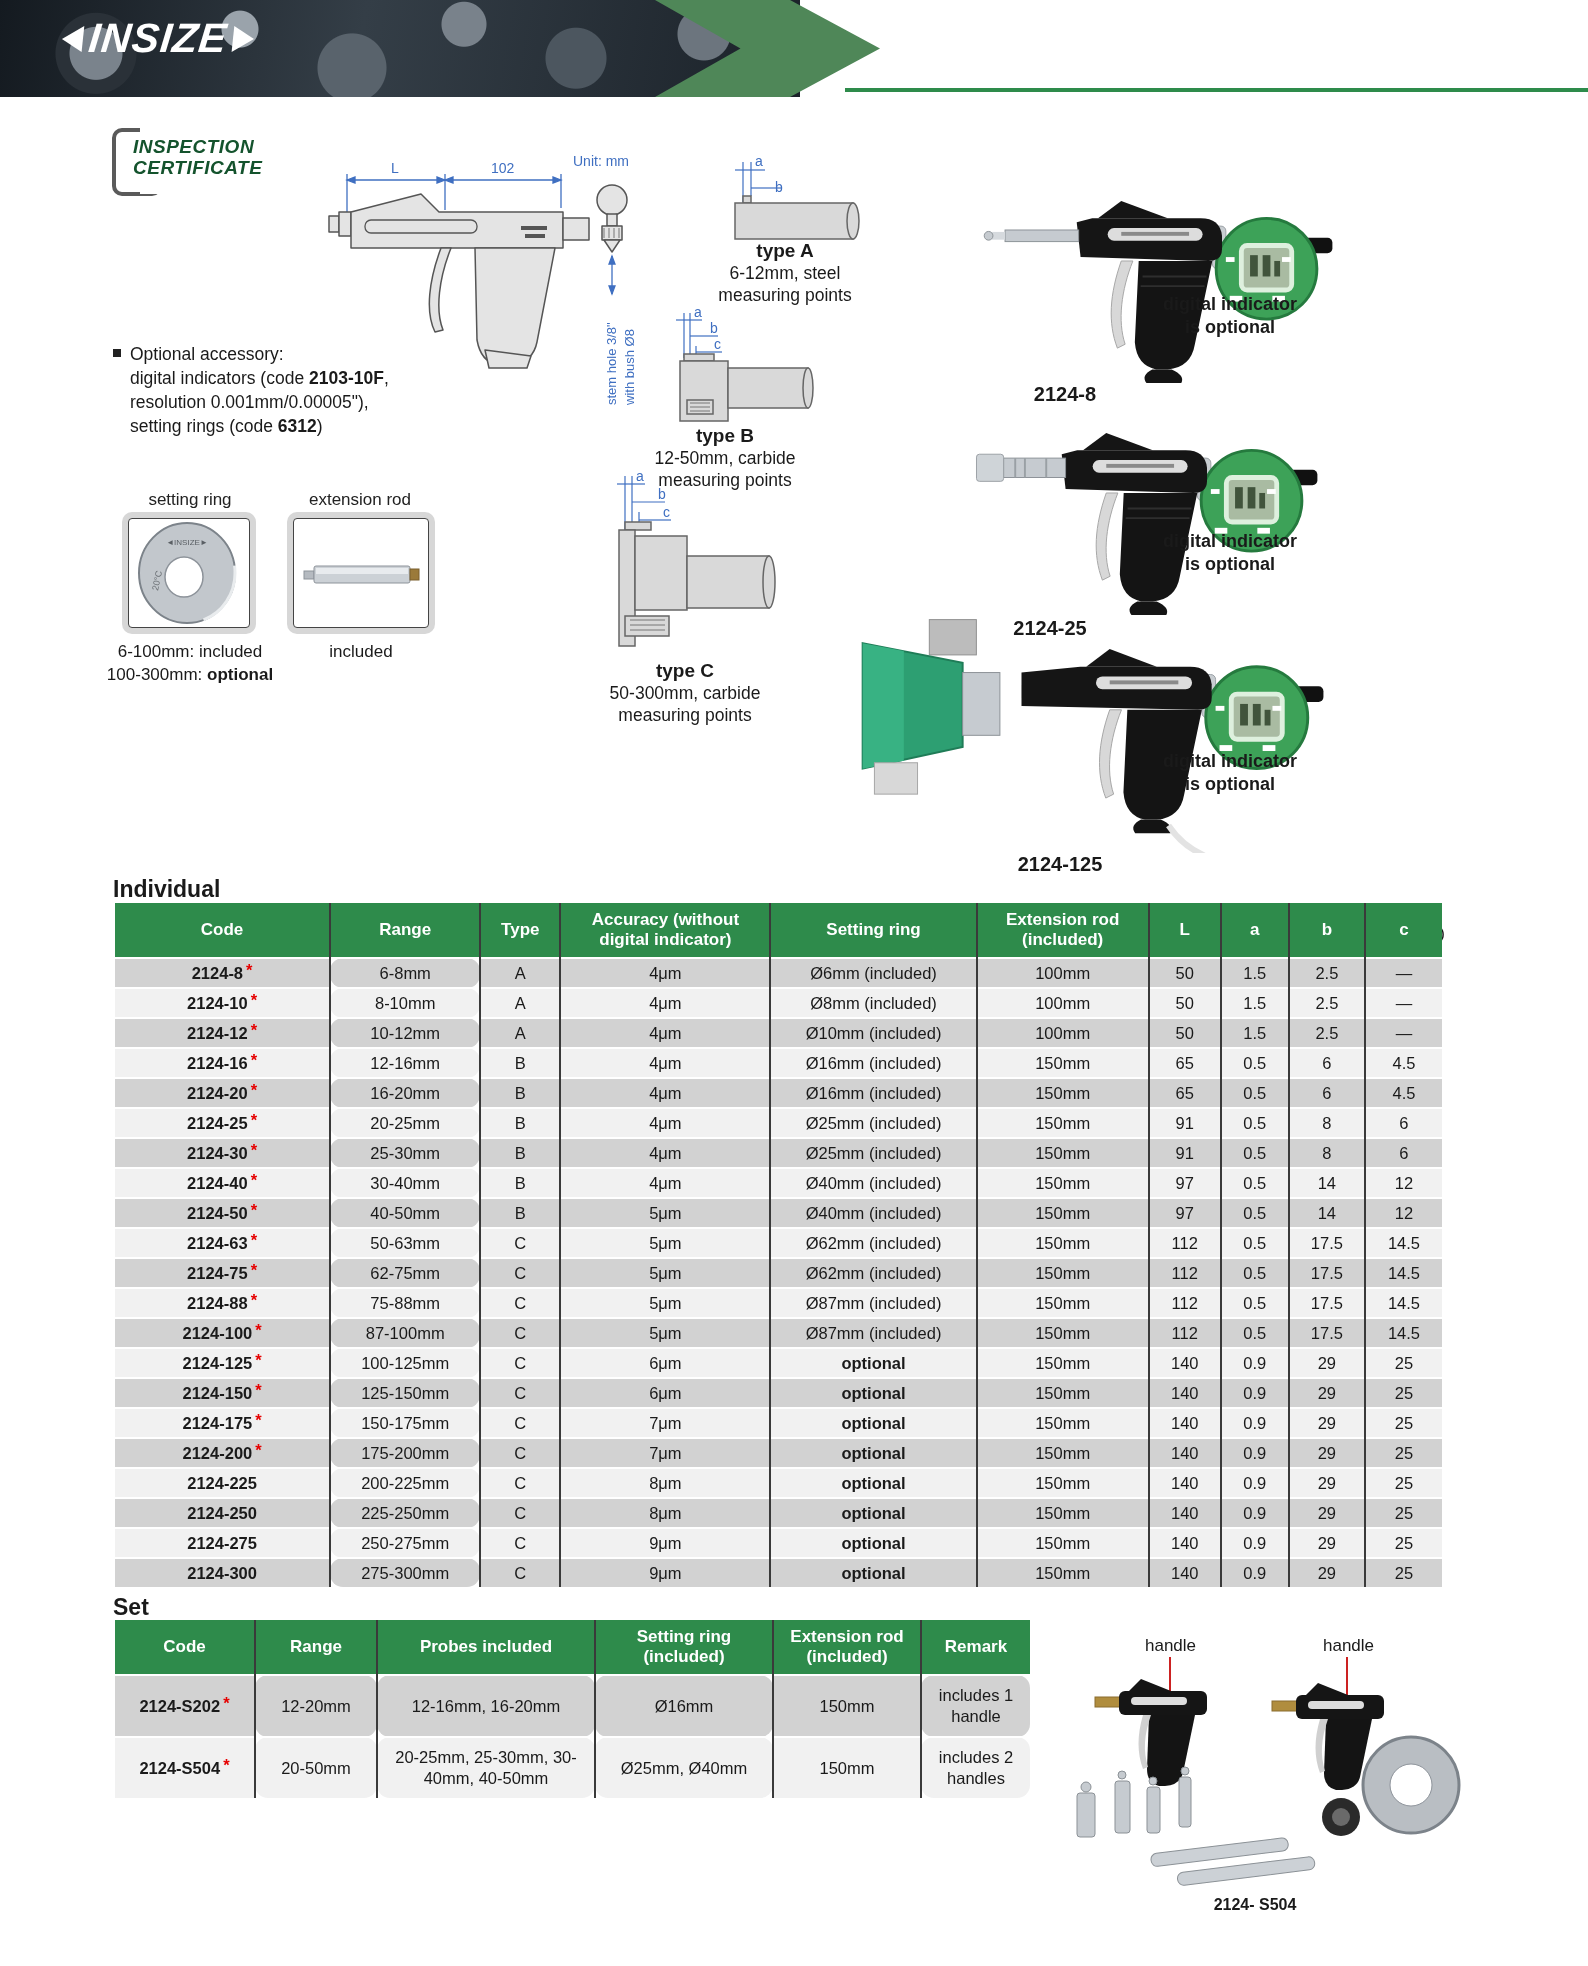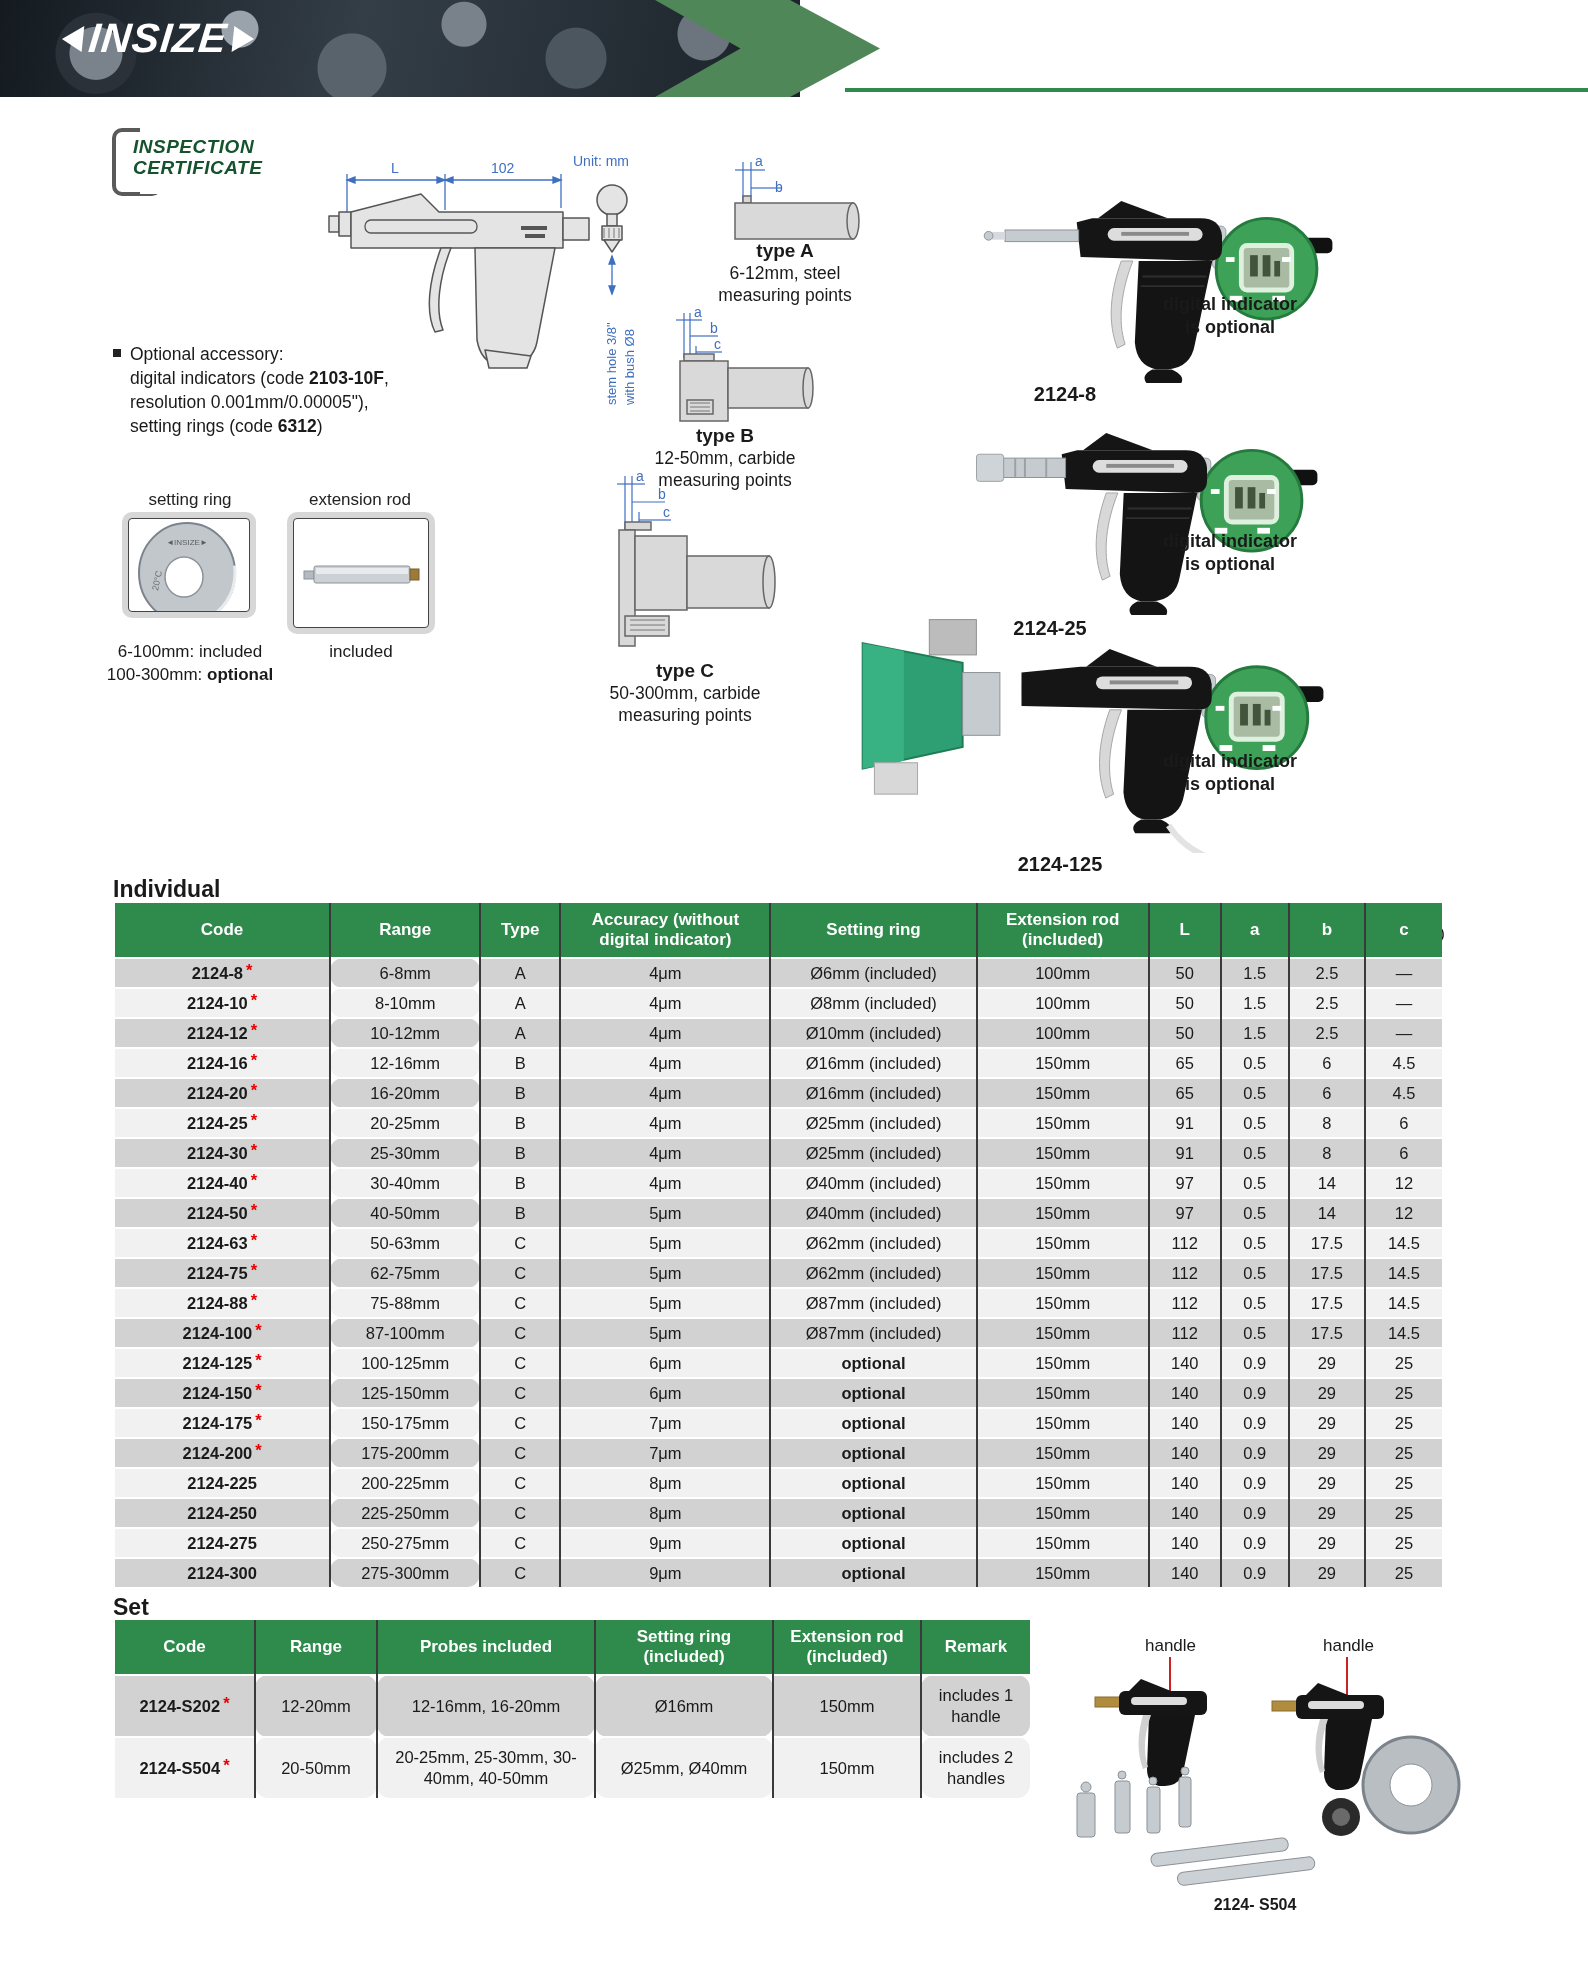--- a/index.html
+++ b/index.html
@@ -149,21 +149,21 @@
   </svg>
 
   <div class="abs" id="accessory-note">
     <div><span class="bullet"></span><span>Optional accessory:</span></div>
     <div class="ind"><span>digital indicators (code </span><b>2103-10F</b><span>,</span></div>
     <div class="ind">resolution 0.001mm/0.00005"),</div>
     <div class="ind"><span>setting rings (code </span><b>6312</b><span>)</span></div>
   </div>
 
   <div class="abs acc-caption" style="left:120px;top:490px;width:140px;">setting ring</div>
-  <div class="abs acc-box" style="left:122px;top:512px;width:134px;height:106px;">
+  <div class="abs acc-box" style="left:122px;top:512px;width:134px;height:122px;">
     <div class="acc-inner">
       <svg width="120" height="108" viewBox="0 0 120 108">
         <ellipse cx="58" cy="54" rx="48" ry="50" fill="#c2c7cc" stroke="#7c838a" stroke-width="2"></ellipse>
         <ellipse cx="58" cy="54" rx="48" ry="50" fill="none" stroke="#e9ecee" stroke-width="3" stroke-dasharray="60 240"></ellipse>
         <ellipse cx="55" cy="58" rx="19" ry="20" fill="#fff" stroke="#8d939a" stroke-width="1.5"></ellipse>
         <text x="58" y="26" text-anchor="middle" font-size="8" fill="#5a5f64">◄INSIZE►</text>
         <text font-size="9" fill="#6a6f74" transform="translate(29,72) rotate(-78)">20°C</text>
       </svg>
     </div>
   </div>

